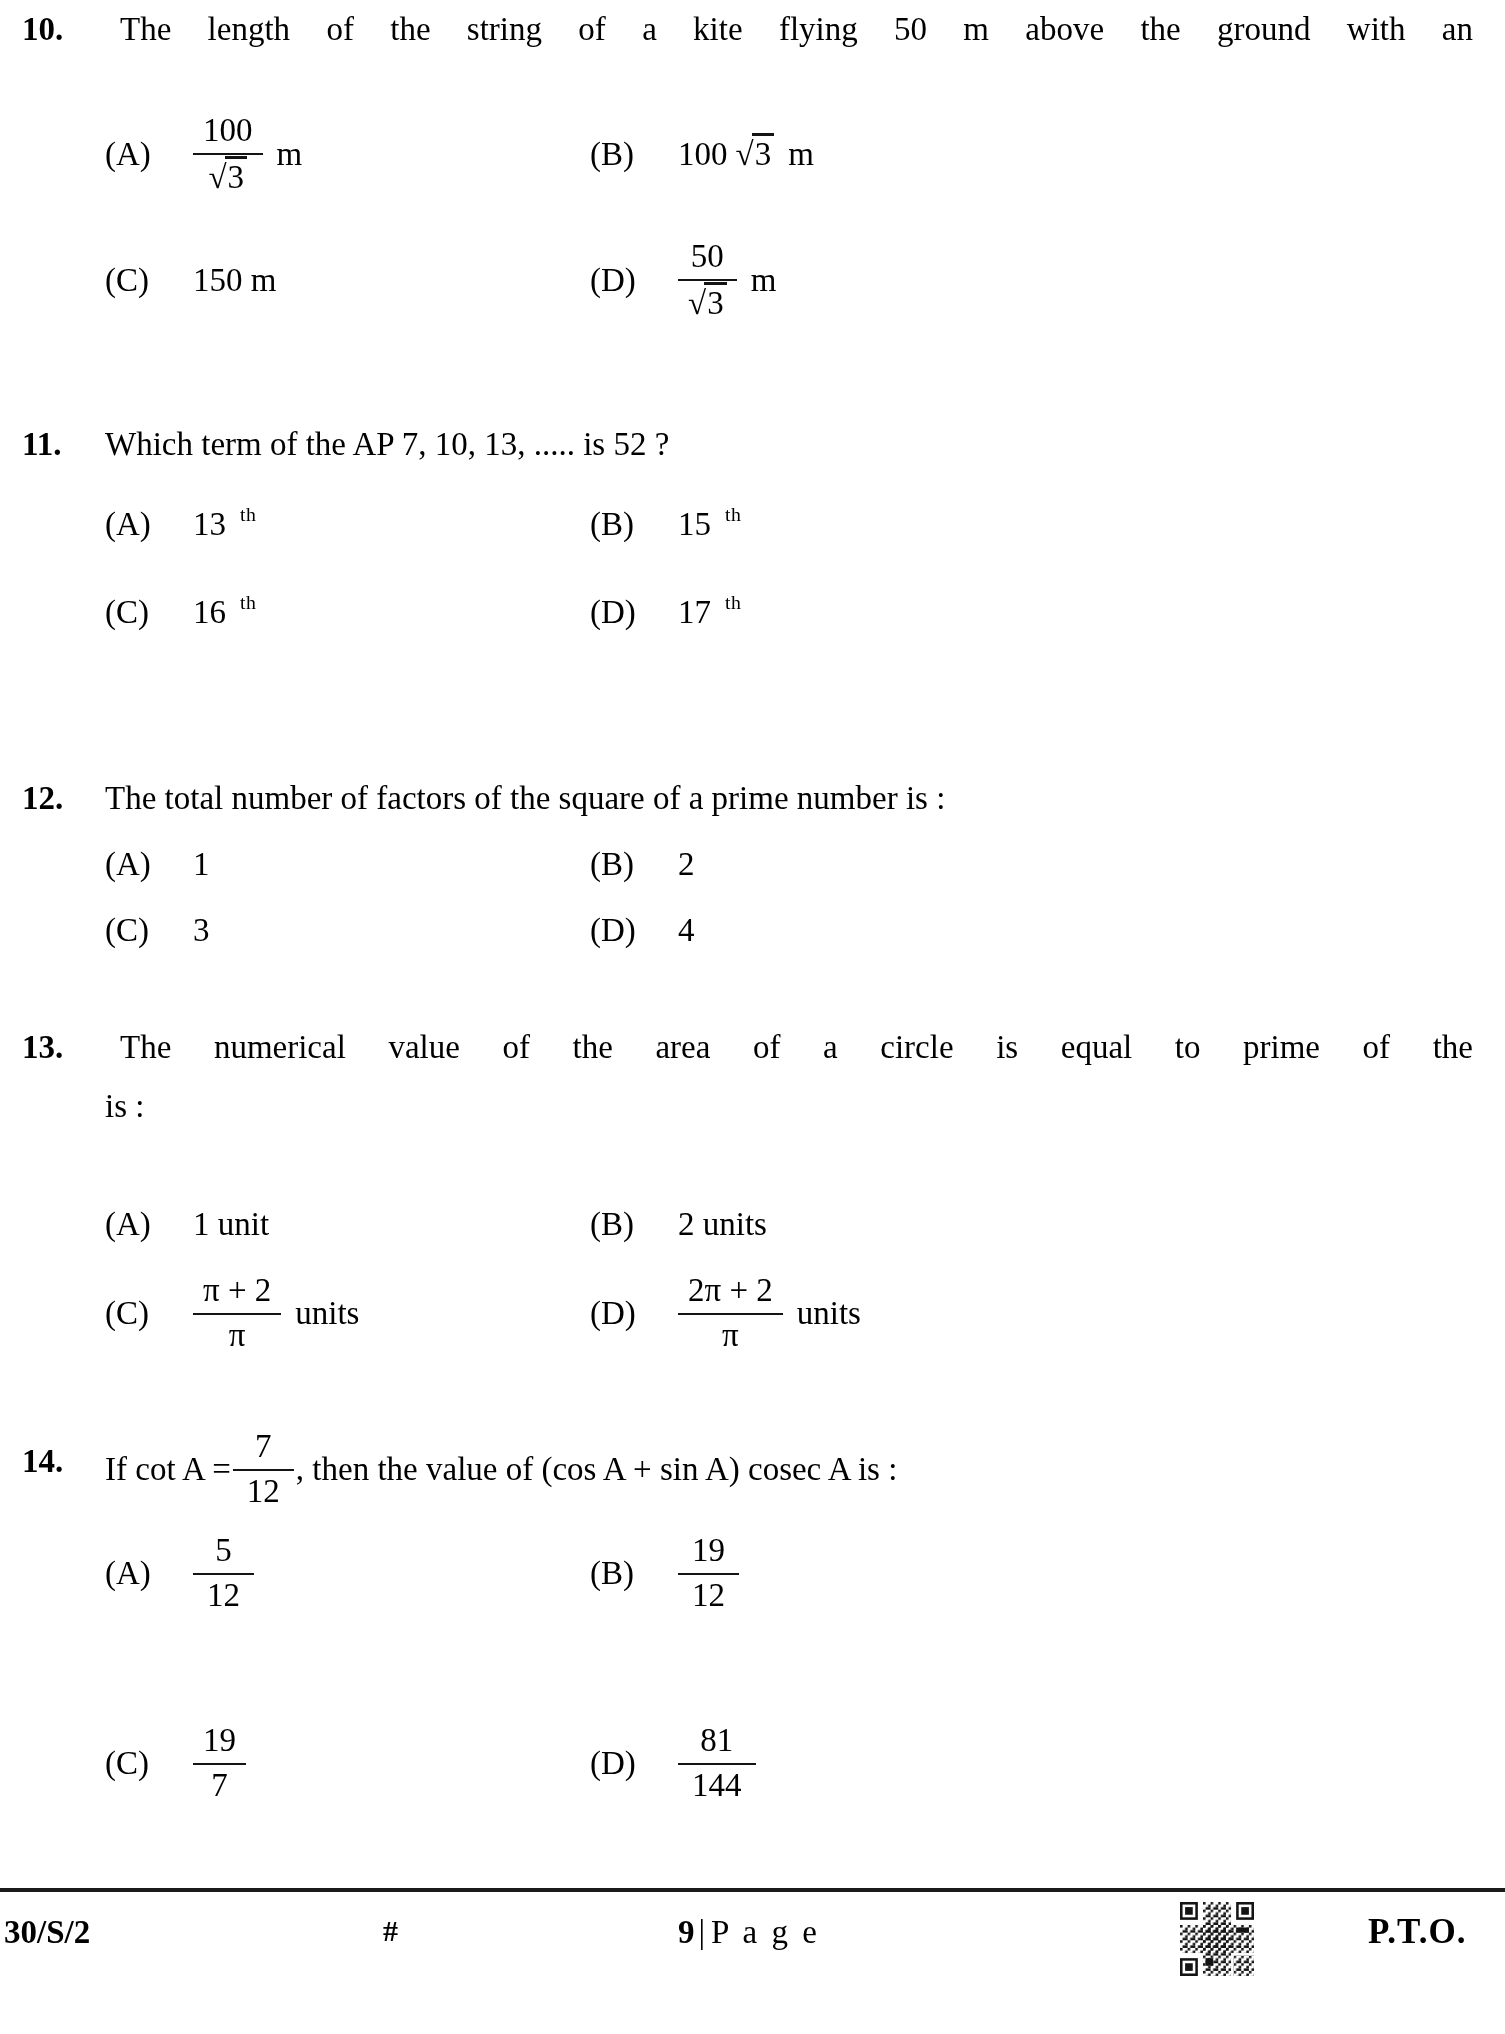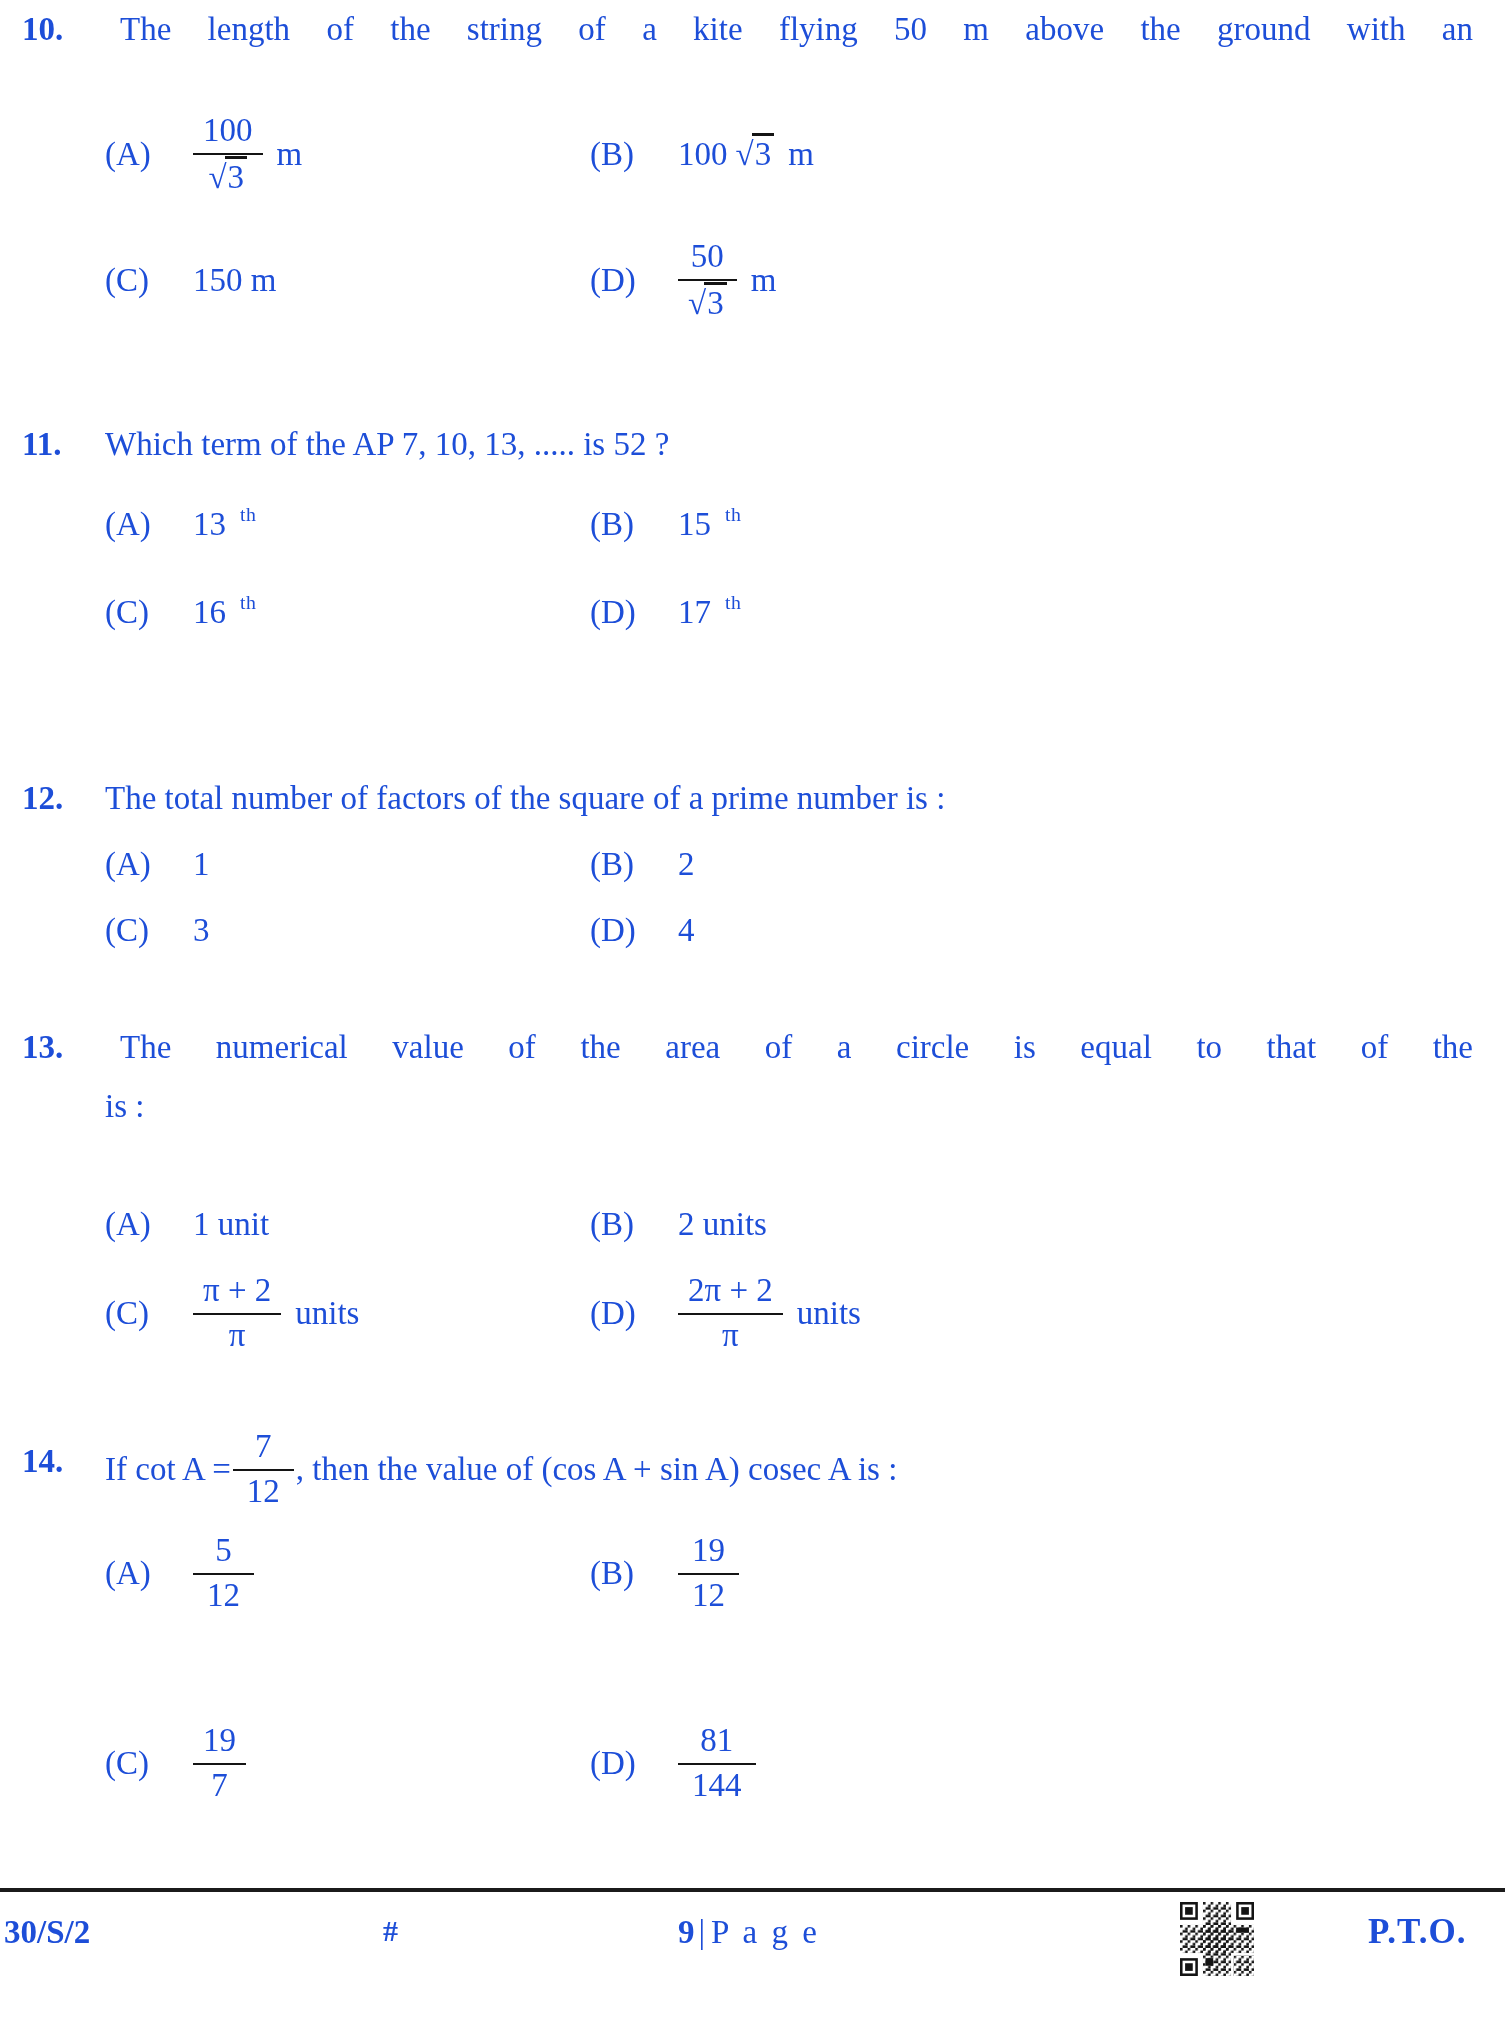--- a/index.html
+++ b/index.html
@@ -1,21 +1,21 @@
 <!DOCTYPE html>
 <html><head>
 <meta charset="utf-8">
 <style>
   html,body { margin:0; padding:0; background:#e9e9e9; }
   .page {
     position:relative;
     width:1505px; height:2034px;
     margin:0 auto;
     background:#ffffff;
-    color:#1d4ed8;
+    color:#000000;
     font-family:"Liberation Serif","DejaVu Serif",serif;
     font-size:33px;
     overflow:hidden;
   }
   .qblock { position:absolute; left:22px; right:30px; }
   .qnum { position:absolute; left:0; top:0; font-weight:bold; }
   .qtext { margin-left:83px; width:1368px; }
   .qline { text-align:justify; }
   .jline { text-align:justify; text-align-last:justify;margin-left:15px; }
   .lh-q10 { line-height:1.45; }
@@ -165,21 +165,21 @@
     </div>
     <div class="opt">
       <span class="olabel">(D)</span>
       <span class="oval">4</span>
     </div>
   </div>
 
   <div class="qblock lh-q13" style="top:1018px;">
     <span class="qnum">13.</span>
     <div class="qtext">
-      <div class="qline jline">The numerical value of the area of a circle is equal to that of the</div>
+      <div class="qline jline">The numerical value of the area of a circle is equal to prime of the</div>
       <div class="qline">is :</div>
     </div>
   </div>
 
   <div class="opt-row" style="top:1206px;">
     <div class="opt opt-col1">
       <span class="olabel">(A)</span>
       <span class="oval">1 unit</span>
     </div>
     <div class="opt">

